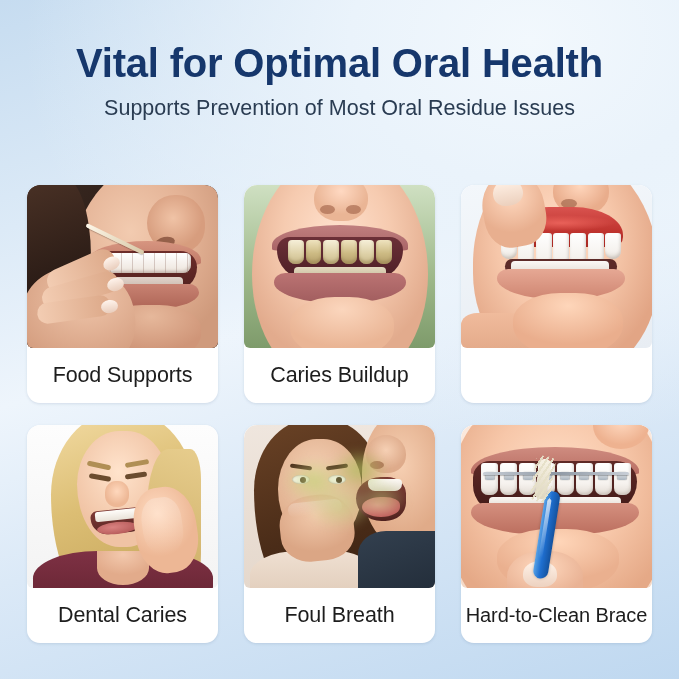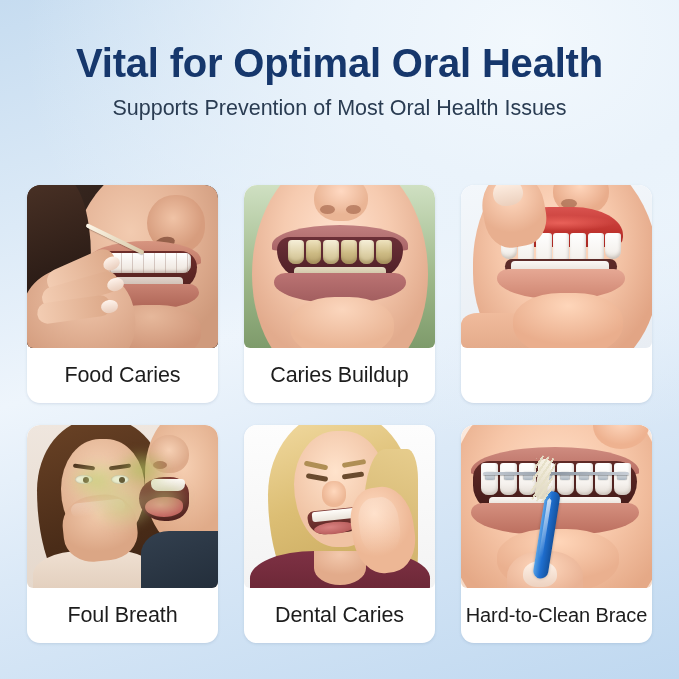--- a/index.html
+++ b/index.html
@@ -219,21 +219,21 @@
   .p6 .finger { left: 46px; top: 126px; width: 76px; height: 58px; background: radial-gradient(60% 50% at 45% 28%, #ffd9bf, #e9b294); border-radius: 44% 44% 30% 30%; }
   .p6 .fingernail { left: 62px; top: 136px; width: 34px; height: 26px; background: linear-gradient(180deg,#fff2e8,#edd2c0); border-radius: 50% 50% 42% 42%; }
 </style>
 </head>
 <body>
 
 <div id="poster">
 
   <div class="header">
     <h1 class="title">Vital for Optimal Oral Health</h1>
-    <p class="subtitle">Supports Prevention of Most Oral Health Issues</p>
+    <p class="subtitle">Supports Prevention of Most Oral Residue Issues</p>
   </div>
 
   <div class="grid">
 
     <div class="card">
       <div class="photo p1">
         <div class="layer shoulder"></div>
         <div class="layer face"></div>
         <div class="layer nose"></div>
         <div class="layer nostril"></div>
@@ -246,21 +246,21 @@
         <div class="layer hair-l"></div>
         <div class="layer hand"></div>
         <div class="finger f1"></div>
           <div class="finger f2"></div>
           <div class="finger f3"></div>
         <div class="nail n1"></div>
           <div class="nail n2"></div>
           <div class="nail n3"></div>
         <div class="layer pick"></div>
       </div>
-      <div class="caption">Food Caries</div>
+      <div class="caption">Food Supports</div>
     </div>
 
     <div class="card">
       <div class="photo p2">
         <div class="layer face"></div>
         <div class="layer nose"></div>
         <div class="layer nos-l"></div>
         <div class="layer nos-r"></div>
         <div class="layer lip-up"></div>
         <div class="layer mouth"></div>
@@ -294,20 +294,40 @@
             <div class="tooth"></div>
             <div class="tooth"></div>
           <div class="tooth t-sm"></div>
         </div>
         <div class="layer mouthdark"></div>
         <div class="layer teeth-lo"></div>
         <div class="layer lip-lo"></div>
         <div class="layer chin"></div>
         <div class="layer fingerbig"></div>
       </div>
+    </div>
+
+    <div class="card">
+      <div class="photo p5">
+        <div class="layer hair"></div>
+        <div class="layer face"></div>
+        <div class="layer hair-r"></div>
+        <div class="layer brow-l"></div>
+        <div class="layer brow-r"></div>
+        <div class="layer eye-l"></div>
+        <div class="layer eye-r"></div>
+        <div class="layer nose"></div>
+        <div class="layer mouth"></div>
+        <div class="layer mteeth"></div>
+        <div class="layer mtongue"></div>
+        <div class="layer shirt"></div>
+        <div class="layer shirt-v"></div>
+        <div class="layer hand"></div>
+      </div>
+      <div class="caption">Dental Caries</div>
     </div>
 
     <div class="card">
       <div class="photo p4">
         <div class="layer w-hair"></div>
         <div class="layer w-face"></div>
         <div class="layer w-brow-l"></div>
         <div class="layer w-brow-r"></div>
         <div class="layer w-eye-l"></div>
         <div class="layer w-eye-r"></div>
@@ -321,40 +341,20 @@
         <div class="layer m-nos"></div>
         <div class="layer m-mouth"></div>
         <div class="layer m-teeth"></div>
         <div class="layer m-tongue"></div>
         <div class="layer stink"></div>
       </div>
       <div class="caption">Foul Breath</div>
     </div>
 
     <div class="card">
-      <div class="photo p5">
-        <div class="layer hair"></div>
-        <div class="layer face"></div>
-        <div class="layer hair-r"></div>
-        <div class="layer brow-l"></div>
-        <div class="layer brow-r"></div>
-        <div class="layer eye-l"></div>
-        <div class="layer eye-r"></div>
-        <div class="layer nose"></div>
-        <div class="layer mouth"></div>
-        <div class="layer mteeth"></div>
-        <div class="layer mtongue"></div>
-        <div class="layer shirt"></div>
-        <div class="layer shirt-v"></div>
-        <div class="layer hand"></div>
-      </div>
-      <div class="caption">Dental Caries</div>
-    </div>
-
-    <div class="card">
       <div class="photo p6">
         <div class="layer face"></div>
         <div class="layer nose"></div>
         <div class="layer lip-up"></div>
         <div class="layer mouth"></div>
         <div class="layer teeth">
           <div class="tooth">
               <div class="bracket"></div>
             </div>
           <div class="tooth">

